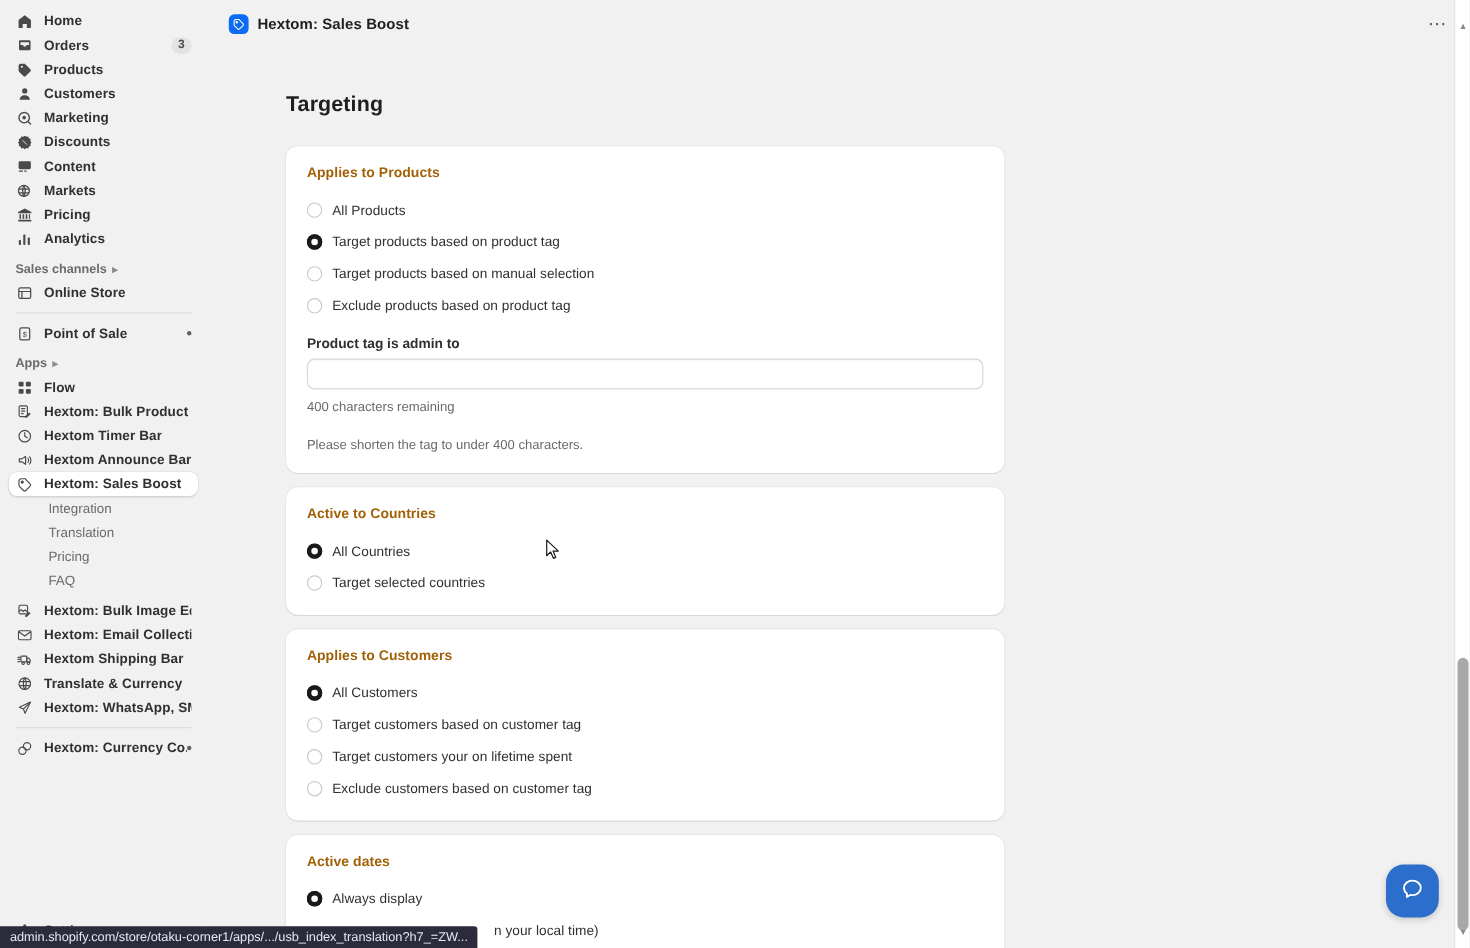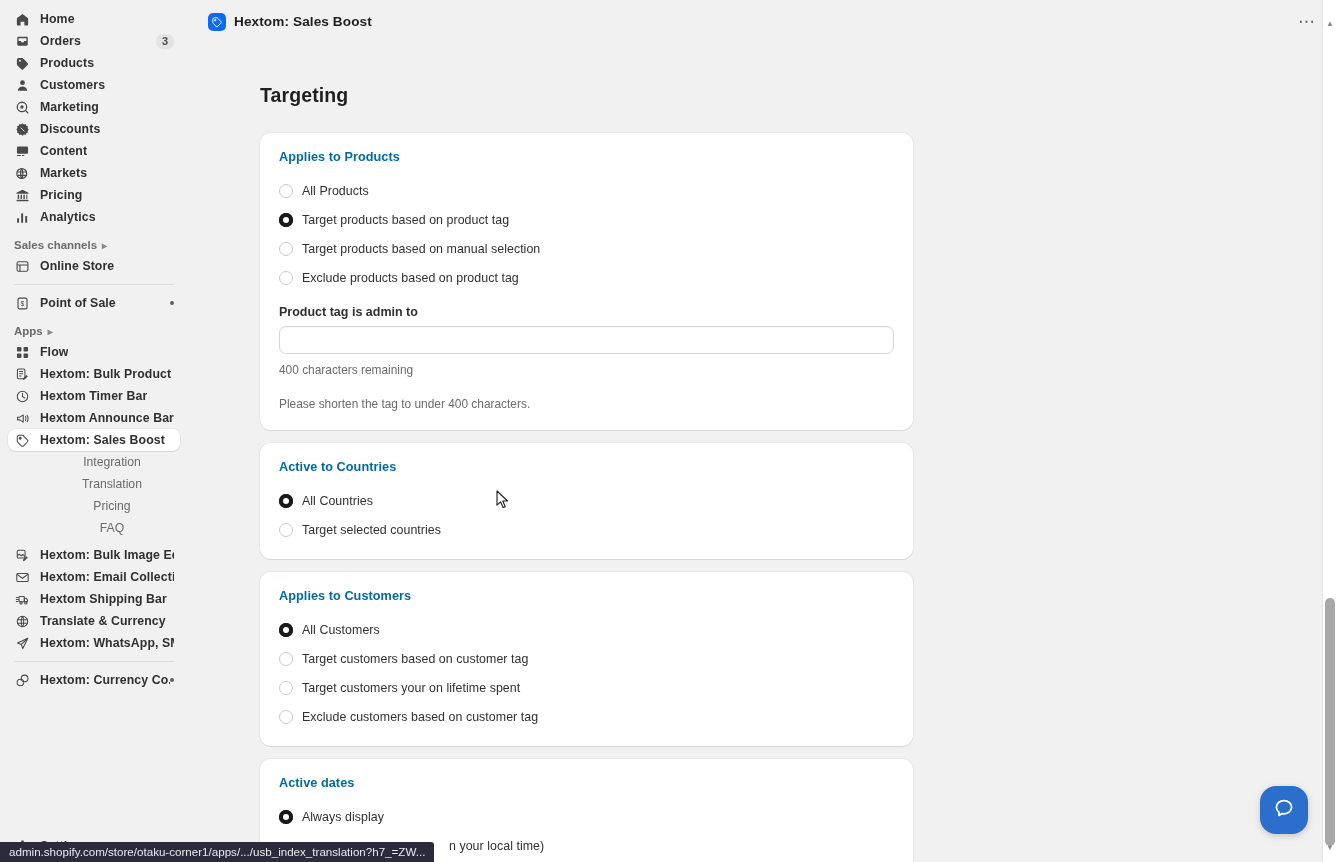--- a/index.html
+++ b/index.html
@@ -82,21 +82,20 @@
   .section-head .chev { margin-left: 5px; font-size: 10px; color: #8a8a8a; }
   .sub-item {
     height: 22px;
     display: flex; align-items: center;
     padding-left: 36px;
     font-size: 12.2px;
     color: #6b6b6b;
     cursor: pointer;
     margin: 0 8px;
     border-radius: 8px;
-    justify-content: center;
   }
   .divider {
     height: 1px;
     background: #dcdcdc;
     margin: 7px 14px;
   }
   .spacer-sm { height: 5px; }
 
   
   #main {
@@ -159,21 +158,21 @@
     width: 653px;
     background: #ffffff;
     border-radius: 11px;
     box-shadow: 0 1px 0 rgba(0,0,0,.06), 0 0 0 1px rgba(0,0,0,.045);
     padding: 17px 19px 18px 19px;
     margin-bottom: 13px;
   }
   .card-title {
     font-size: 12.7px;
     font-weight: 600;
-    color: #0369a1;
+    color: #a16207;
     margin-bottom: 15px;
     letter-spacing: .05px;
   }
   .radio-row {
     display: flex;
     align-items: center;
     height: 23px;
     margin-bottom: 6px;
     cursor: pointer;
   }

